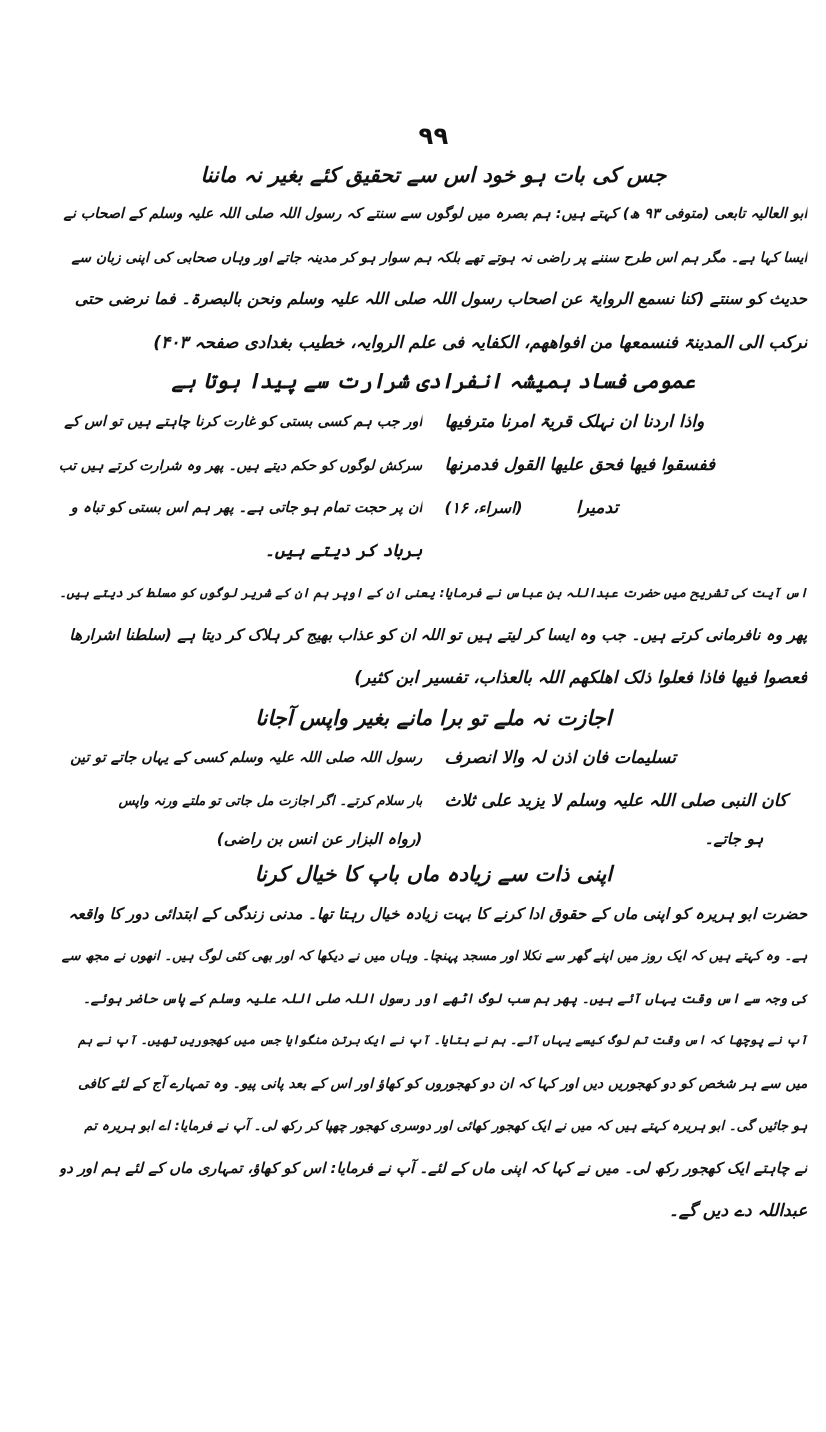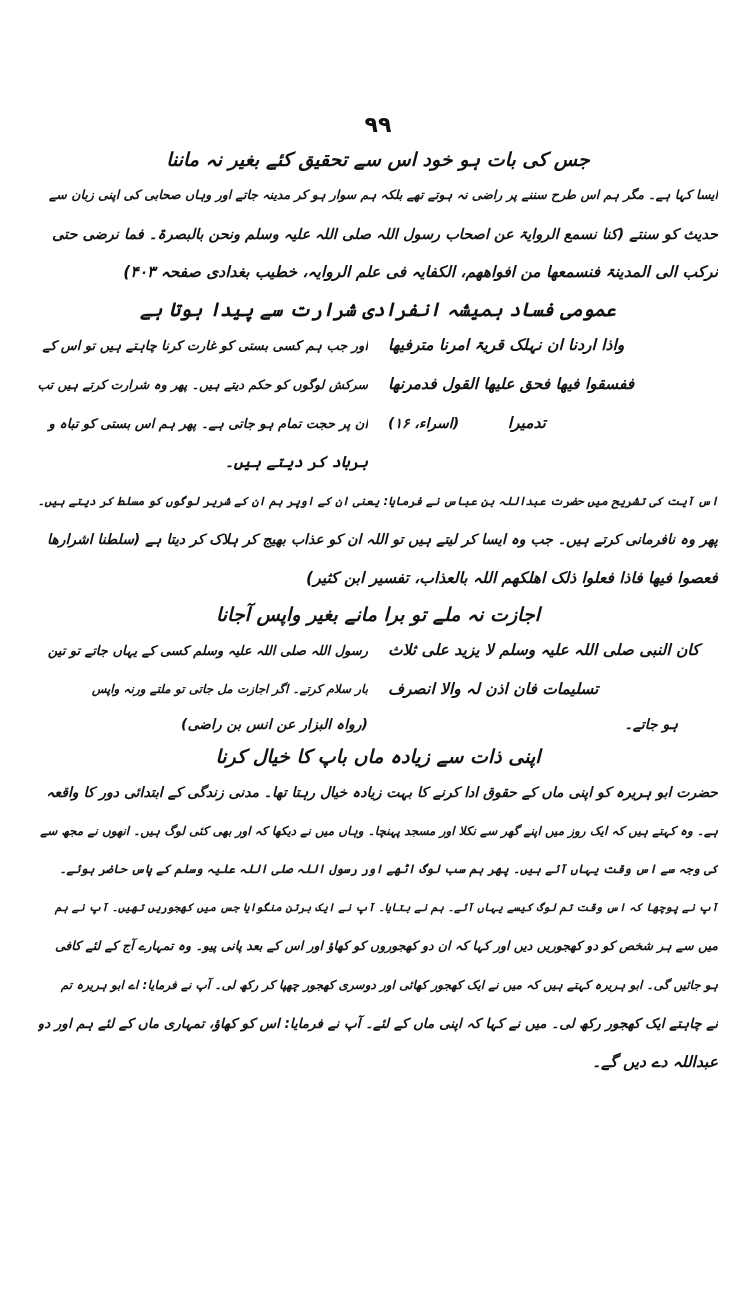--- a/index.html
+++ b/index.html
@@ -10,21 +10,21 @@
     body {
       width: 751px;
       height: 1302px;
       position: relative;
       overflow: hidden;
       color: #111111;
       font-family: "DejaVu Sans", sans-serif;
     }
     .page {
       position: absolute;
-      left: 38px;
+      left: 54px;
       top: 110px;
       width: 680px;
       direction: rtl;
     }
     .page-number {
       text-align: center;
       font-size: 22px;
       font-weight: bold;
       line-height: 30px;
       height: 32px;
@@ -90,20 +90,21 @@
   </style>
 </head>
 <body>
 
 <div class="page">
 
   <div class="page-number">۹۹</div>
 
   <div class="heading">جس کی بات ہو خود اس سے تحقیق کئے بغیر نہ ماننا</div>
   <div class="para">
+    <span class="line" style="font-size: 13px;">ابو العالیہ تابعی (متوفی ۹۳ ھ) کہتے ہیں: ہم بصرہ میں لوگوں سے سنتے کہ رسول اللہ صلی اللہ علیہ وسلم کے اصحاب نے</span>
     <span class="line" style="font-size: 12.5px;">ایسا کہا ہے۔ مگر ہم اس طرح سننے پر راضی نہ ہوتے تھے بلکہ ہم سوار ہو کر مدینہ جاتے اور وہاں صحابی کی اپنی زبان سے</span>
     <span class="line" style="font-size: 14.5px;">حدیث کو سنتے (کنا نسمع الروایۃ عن اصحاب رسول اللہ صلی اللہ علیہ وسلم ونحن بالبصرۃ۔ فما نرضی حتی</span>
     <span class="line">نرکب الی المدینۃ فنسمعھا من افواھھم، الکفایہ فی علم الروایہ، خطیب بغدادی صفحہ ۴۰۳)</span>
   </div>
 
   <div class="heading">عمومی فساد ہمیشہ انفرادی شرارت سے پیدا ہوتا ہے</div>
   <div class="twocol">
     <div class="arabic-col">
       <span class="col-line">واذا اردنا ان نہلک قریۃ امرنا مترفیھا</span>
       <span class="col-line">ففسقوا فیھا فحق علیھا القول فدمرنھا</span>
@@ -122,22 +123,22 @@
   </div>
   <div class="para">
     <span class="line" style="font-size: 11.5px;">اس آیت کی تشریح میں حضرت عبداللہ بن عباس نے فرمایا: یعنی ان کے اوپر ہم ان کے شریر لوگوں کو مسلط کر دیتے ہیں۔</span>
     <span class="line" style="font-size: 14px;">پھر وہ نافرمانی کرتے ہیں۔ جب وہ ایسا کر لیتے ہیں تو اللہ ان کو عذاب بھیج کر ہلاک کر دیتا ہے (سلطنا اشرارھا</span>
     <span class="line">فعصوا فیھا فاذا فعلوا ذلک اھلکھم اللہ بالعذاب، تفسیر ابن کثیر)</span>
   </div>
 
   <div class="heading">اجازت نہ ملے تو برا مانے بغیر واپس آجانا</div>
   <div class="twocol">
     <div class="arabic-col">
+      <span class="col-line">تسلیمات فان اذن لہ والا انصرف</span>
       <span class="col-line">کان النبی صلی اللہ علیہ وسلم لا یزید علی ثلاث</span>
-      <span class="col-line">تسلیمات فان اذن لہ والا انصرف</span>
     </div>
     <div class="urdu-col">
       <span class="col-line" style="font-size: 13px;">رسول اللہ صلی اللہ علیہ وسلم کسی کے یہاں جاتے تو تین</span>
       <span class="col-line" style="font-size: 12px;">بار سلام کرتے۔ اگر اجازت مل جاتی تو ملتے ورنہ واپس</span>
     </div>
   </div>
   <div class="citation-row">
     <span style="width:330px; text-align:right; padding-right:40px; box-sizing:border-box;">ہو جاتے۔</span>
     <span style="width:330px; text-align:right;">(رواہ البزار عن انس بن راضی)</span>
   </div>

